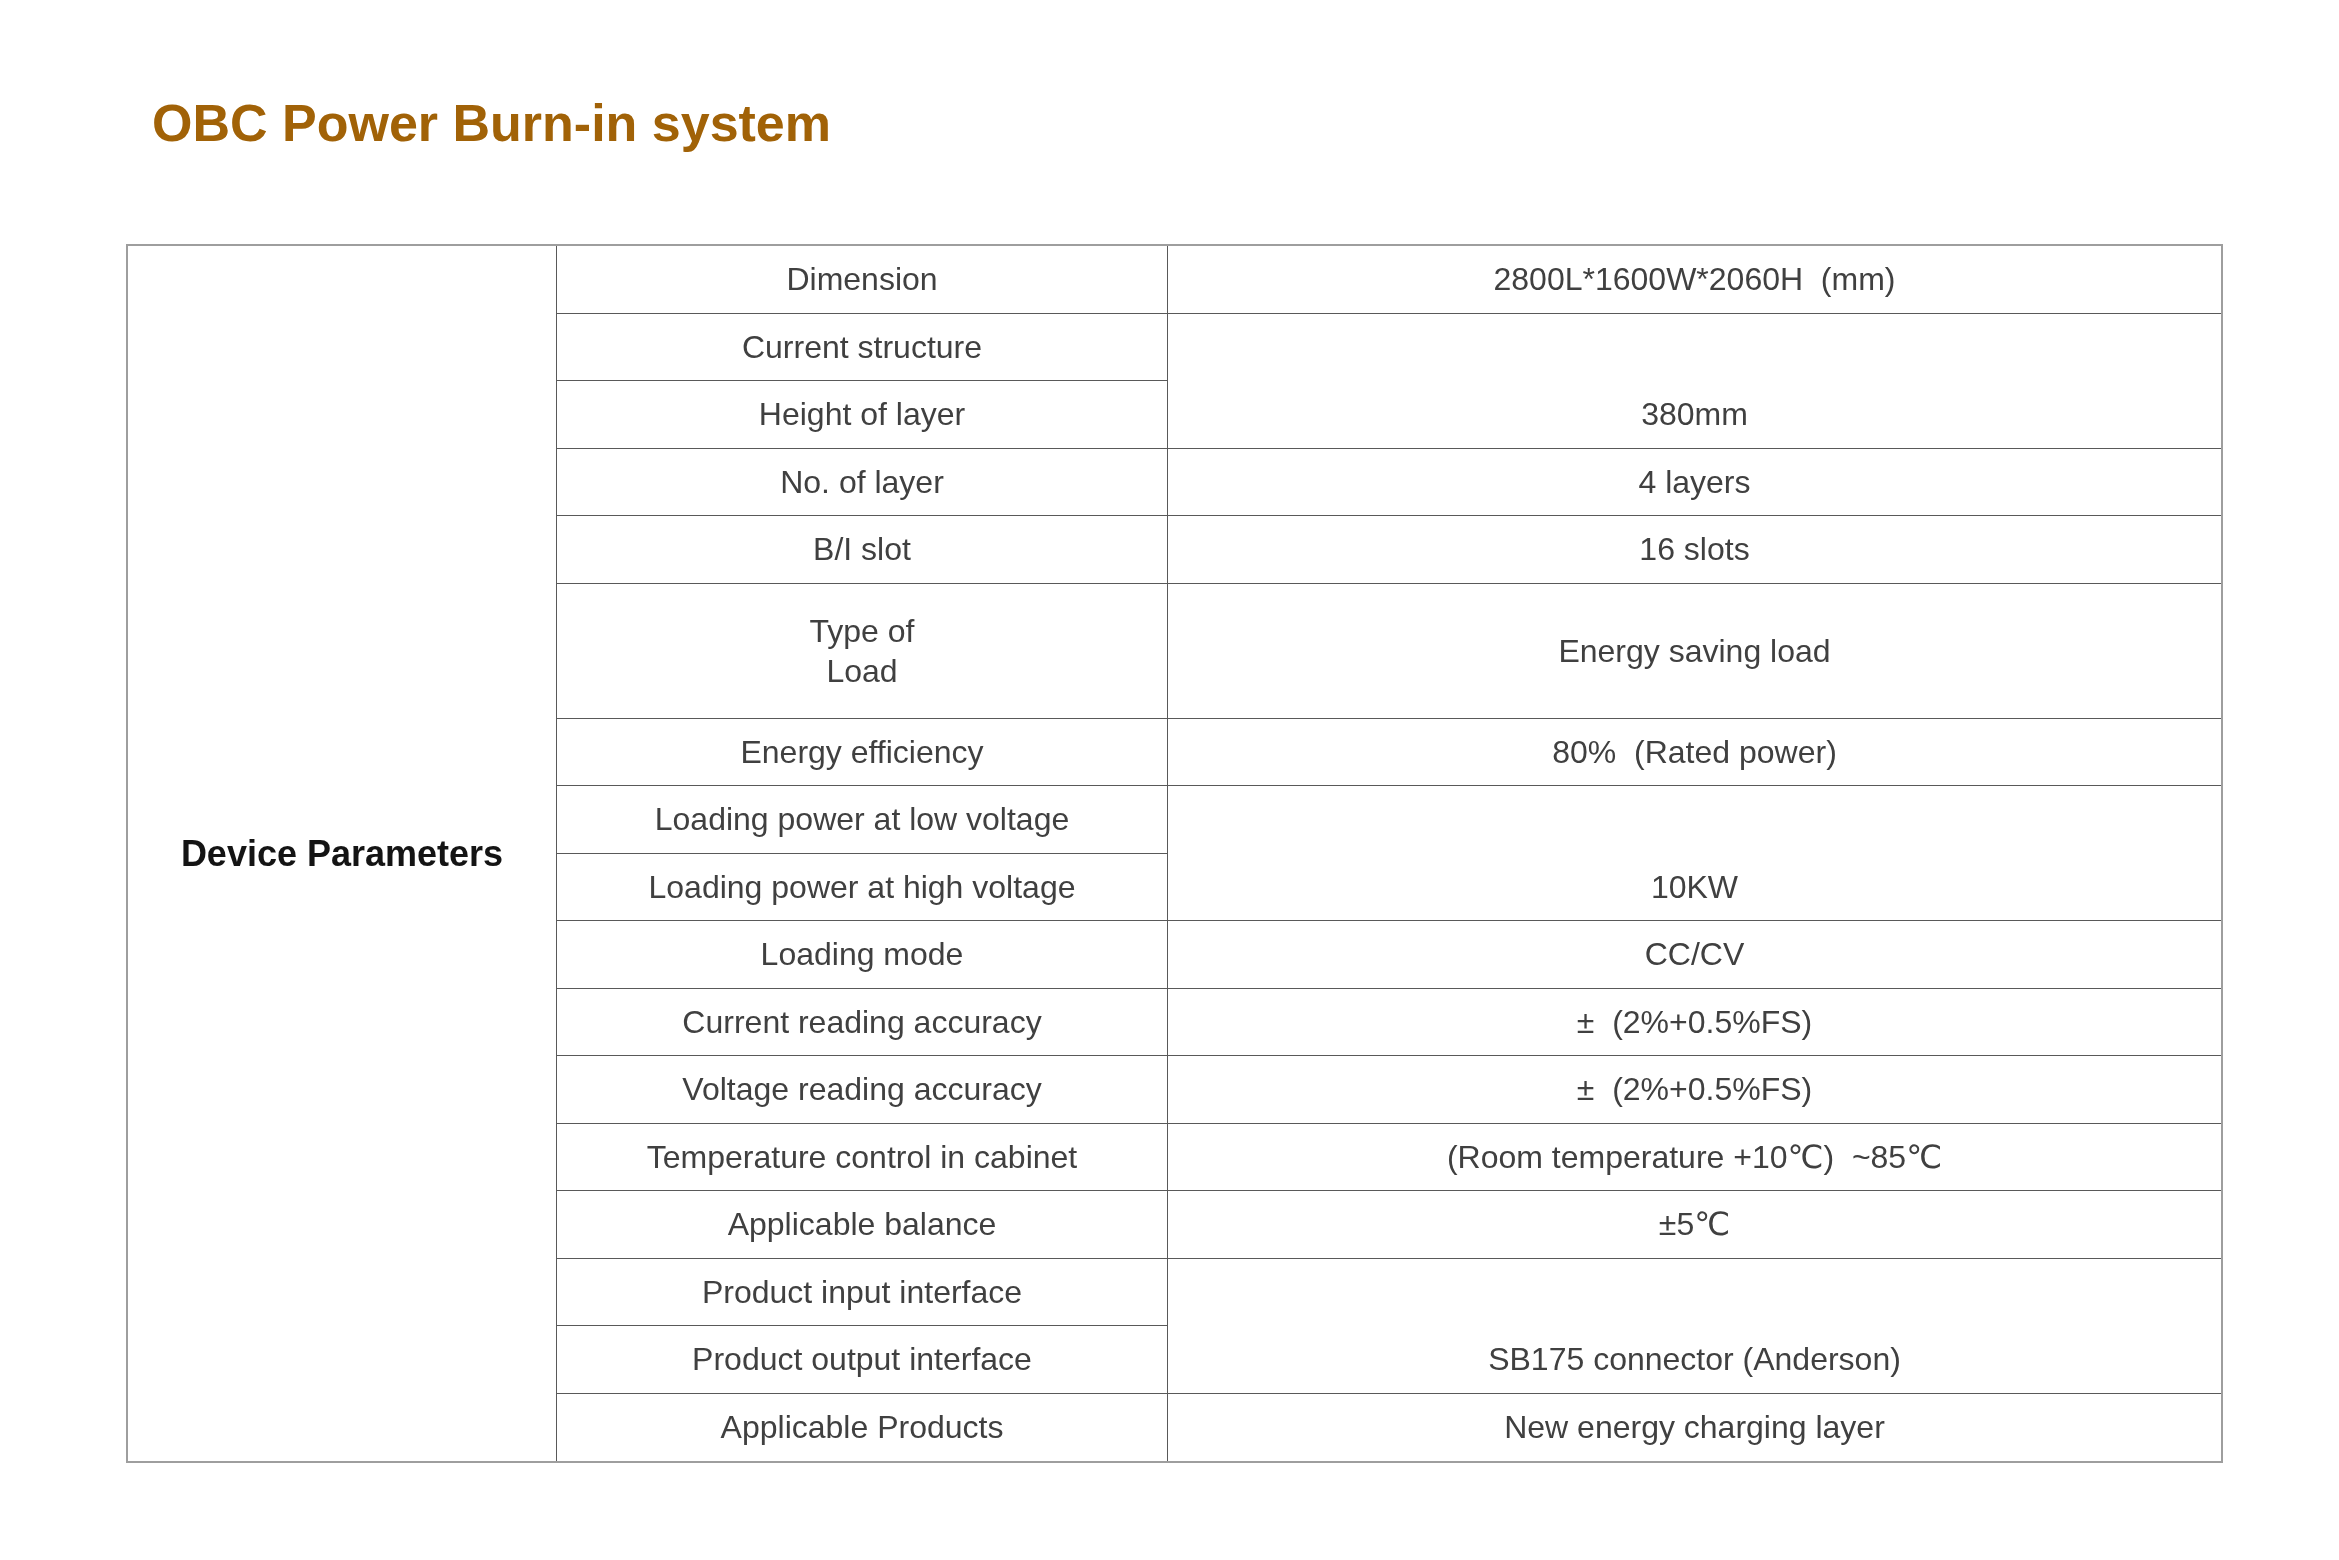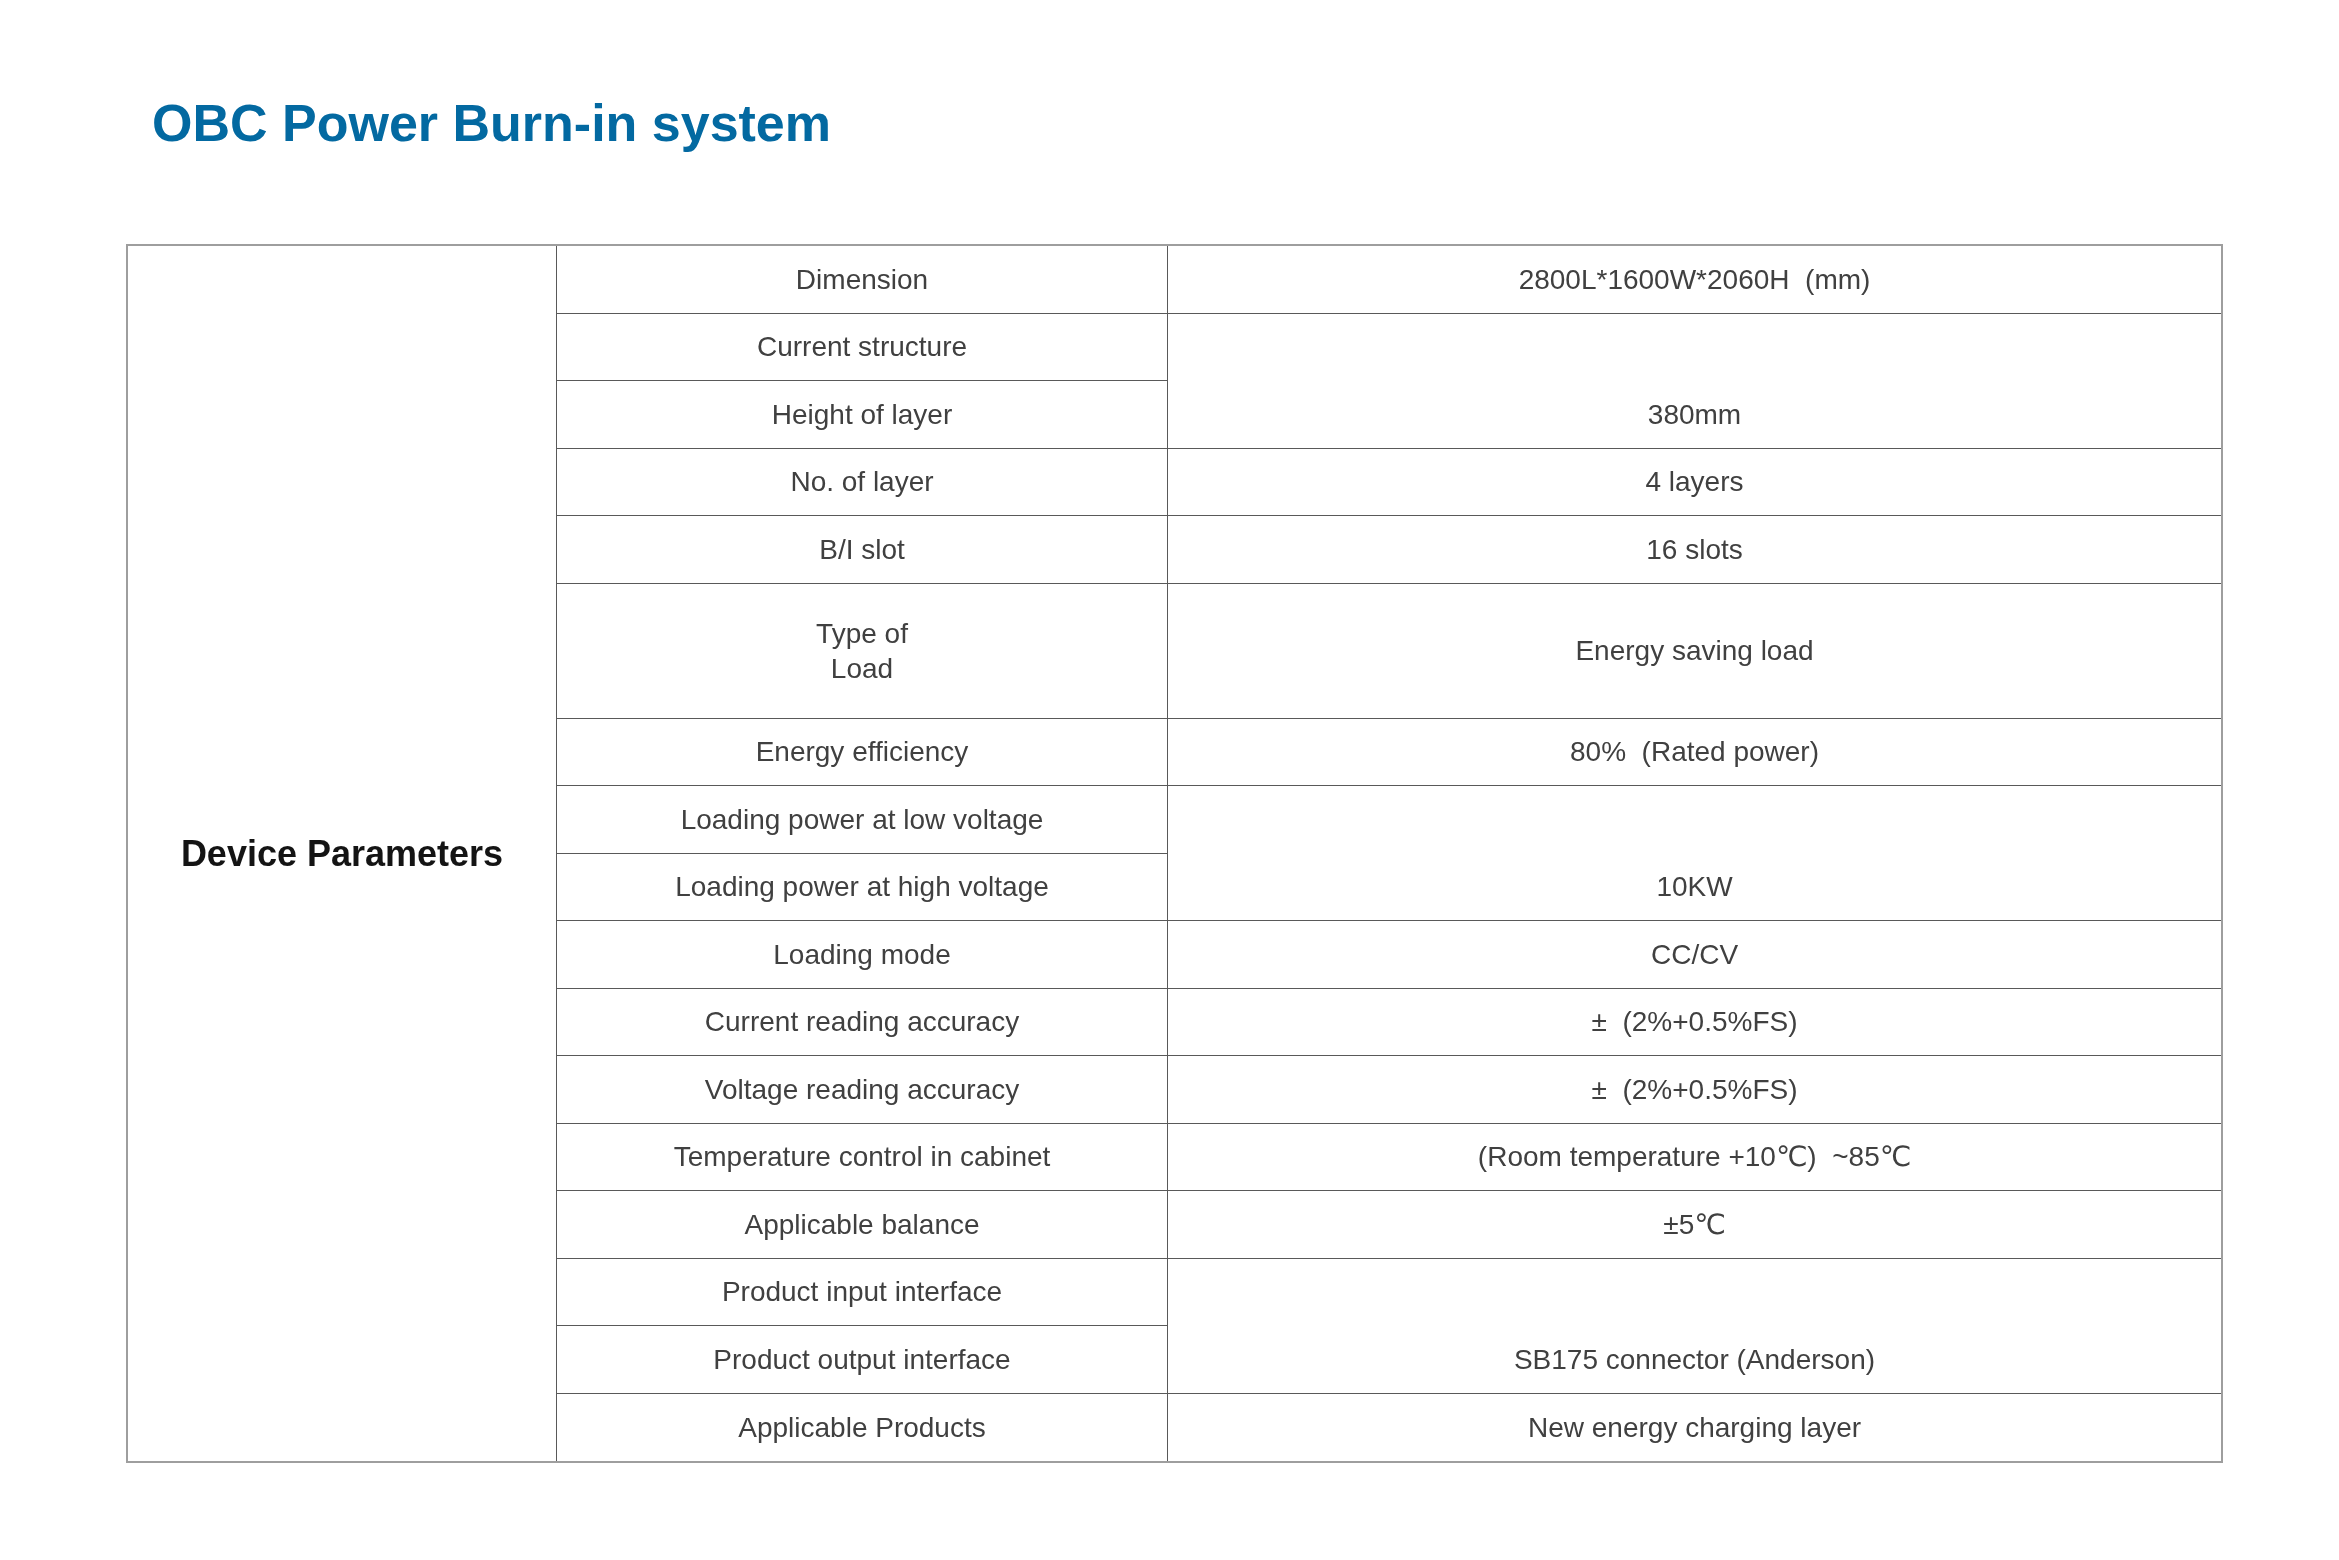--- a/index.html
+++ b/index.html
@@ -16,21 +16,21 @@
     width: 2339px;
     height: 1561px;
     background: #ffffff;
   }
   .page-title {
     position: absolute;
     left: 152px;
     top: 93px;
     font-size: 52px;
     font-weight: bold;
-    color: #0369a1;
+    color: #a16207;
     letter-spacing: 0px;
     white-space: nowrap;
   }
   .spec-table {
     position: absolute;
     left: 126px;
     top: 244px;
     width: 2097px;
     height: 1219px;
     box-sizing: border-box;
@@ -41,21 +41,21 @@
     background: #ffffff;
   }
   .cell {
     display: flex;
     align-items: center;
     justify-content: center;
     text-align: center;
     box-sizing: border-box;
     border-right: 1.8px solid #595959;
     border-bottom: 1.8px solid #595959;
-    font-size: 28px;
+    font-size: 32px;
     line-height: 1.25;
     color: #404040;
     padding: 3.7px 22px;
     white-space: pre-line;
   }
   .header-cell {
     font-weight: bold;
     color: #141414;
     border-bottom: none;
     font-size: 36px;

